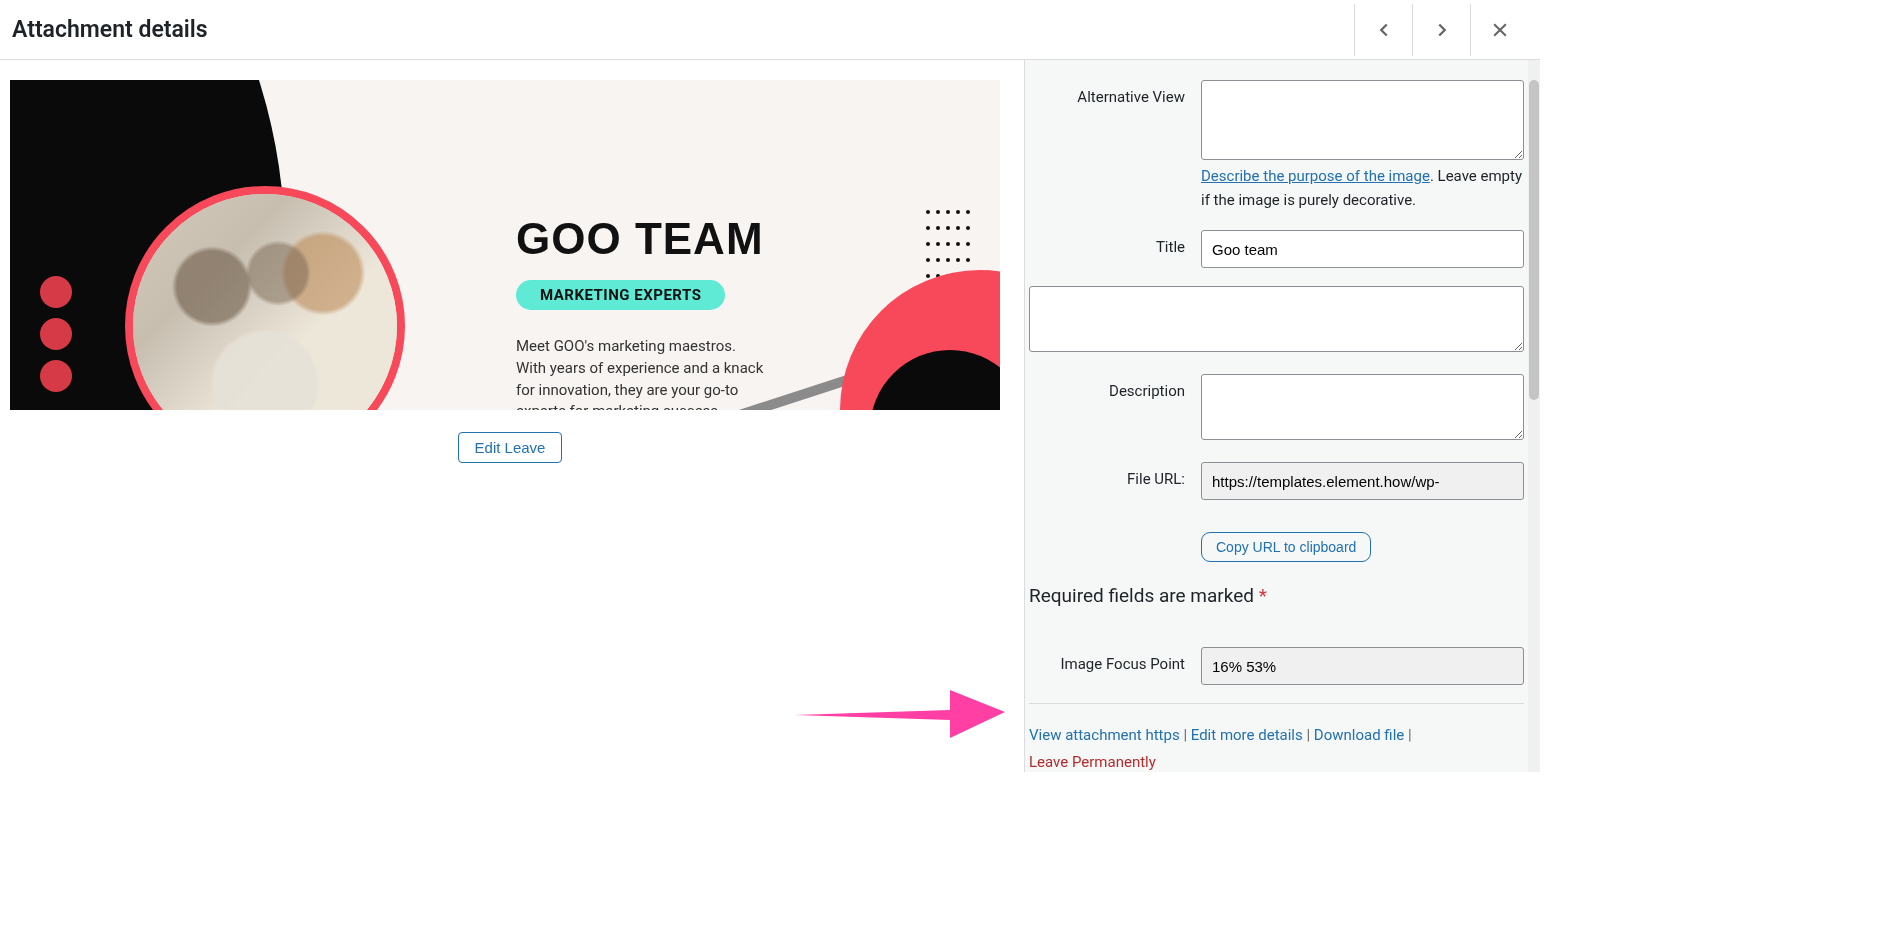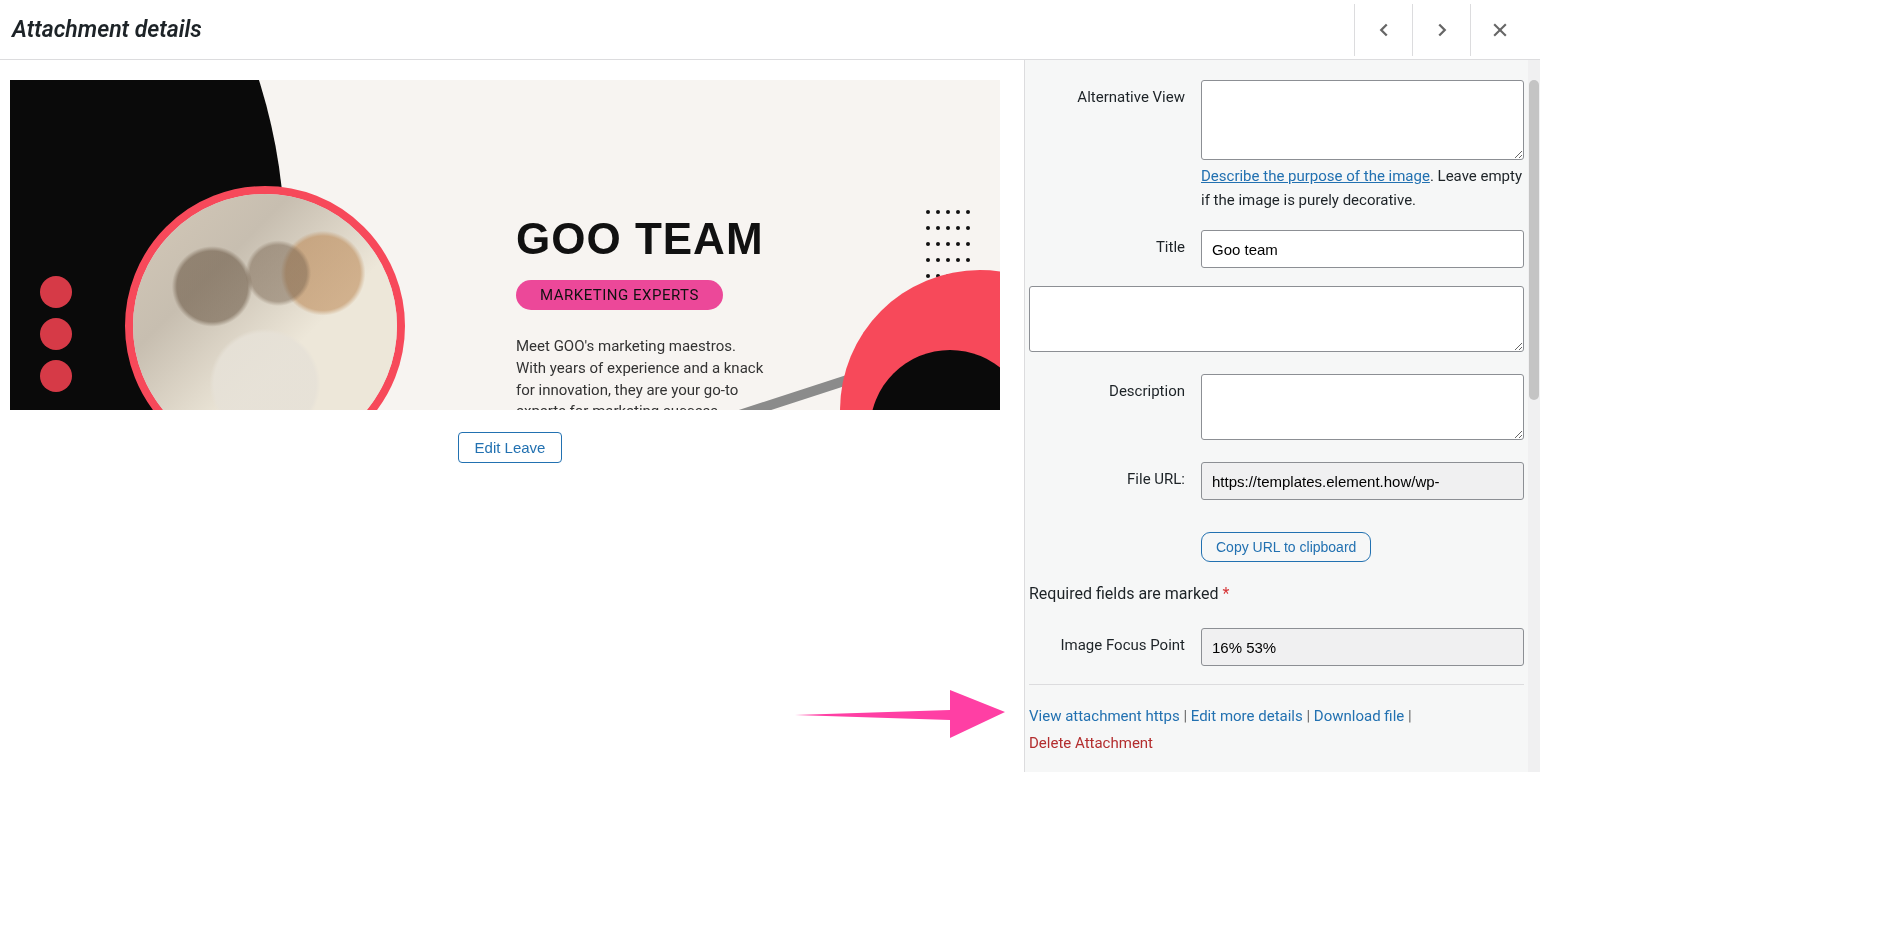--- a/index.html
+++ b/index.html
@@ -1,19 +1,19 @@
 <!DOCTYPE html>
 <html><head>
 <meta charset="utf-8">
 <style>
   * { box-sizing: border-box; margin: 0; padding: 0; }
   body { font-family: -apple-system, BlinkMacSystemFont, "Segoe UI", Roboto, sans-serif; color: #1d2327; background: #fff; }
   .modal { width: 1540px; height: 772px; position: relative; overflow: hidden; }
 
-  .header { display: flex; align-items: center; justify-content: space-between; border-bottom: 1px solid #dcdcde; height: 60px; padding: 0 12px; font-style: italic; }
+  .header { display: flex; align-items: center; justify-content: space-between; border-bottom: 1px solid #dcdcde; height: 60px; padding: 0 12px; }
   .header h1 { font-size: 23px; font-weight: 600; }
   .header-controls { display: flex; align-items: center; height: 100%; }
   .nav-btn { width: 58px; height: 52px; display: flex; align-items: center; justify-content: center; border-left: 1px solid #dcdcde; cursor: pointer; color: #666; }
   .nav-btn svg { width: 22px; height: 22px; stroke: currentColor; fill: none; stroke-width: 2.5; }
   .close-btn svg { stroke-width: 2.5; width: 20px; height: 20px; }
 
   .body { display: flex; height: calc(100% - 60px); }
 
   .preview-area { flex: 1; padding: 20px 10px; position: relative; }
   .attachment-image { width: 990px; height: 330px; background: #f7f4f1; position: relative; overflow: hidden; }
@@ -27,21 +27,21 @@
     radial-gradient(circle at 50% 72%, rgba(230,225,215,.9) 0 22%, transparent 24%); }
   .red-dots { position: absolute; left: 30px; top: 196px; width: 34px; }
   .red-dots span { display: block; width: 32px; height: 32px; border-radius: 50%; background: #d63a47; margin-bottom: 10px; }
   .br-red { position: absolute; right: -120px; bottom: -140px; width: 280px; height: 280px; border-radius: 50%; background: #f7495a; }
   .br-black { position: absolute; right: -30px; bottom: -100px; width: 160px; height: 160px; border-radius: 50%; background: #0a0a0a; }
   .pencil { position: absolute; right: 120px; bottom: 8px; width: 170px; height: 10px; background: linear-gradient(90deg, #f2d79a 0 5%, #8b8b8b 5% 95%, #444 95%); transform: rotate(-18deg); border-radius: 6px; }
   .dot-grid { position: absolute; right: 28px; top: 130px; display: grid; grid-template-columns: repeat(5, 6px); grid-auto-rows: 6px; gap: 10px 4px; }
   .dot-grid span { width: 4px; height: 4px; background: #111; border-radius: 50%; grid-column: auto; }
   .slide-text { position: absolute; left: 506px; top: 136px; width: 340px; }
   .slide-title { font-family: "Arial Black", Impact, sans-serif; font-size: 44px; font-weight: 900; letter-spacing: 1px; color: #111; line-height: 1.05; }
-  .slide-badge { display: inline-block; background: #ec4899; color: #111; font-size: 15px; font-weight: 400; padding: 6px 24px; border-radius: 999px; margin-top: 18px; letter-spacing: 0.5px; }
+  .slide-badge { display: inline-block; background: #5eead4; color: #111; font-size: 15px; font-weight: 700; padding: 6px 24px; border-radius: 999px; margin-top: 18px; letter-spacing: 0.5px; }
   .slide-body { font-size: 15px; color: #333; margin-top: 26px; line-height: 1.45; width: 250px; }
 
   .edit-image-btn { margin: 22px auto 0; display: block; width: auto; border: 1px solid #2271b1; color: #2271b1; background: #fff; font-size: 15px; padding: 6px 16px; border-radius: 4px; cursor: pointer; }
   .edit-image-wrap { width: 1000px; text-align: center; }
 
   
   .arrow { position: absolute; left: 790px; top: 620px; width: 220px; height: 60px; }
   .arrow svg { width: 100%; height: 100%; }
 
   
@@ -53,21 +53,21 @@
   .field-control textarea, .field-control input[type="text"] {
     width: 100%; border: 1px solid #8c8f94; border-radius: 3px; background: #fff; font-size: 15px; padding: 6px 10px;
   }
   .field-control textarea { height: 66px; resize: both; }
   .textarea-tall { height: 80px !important; }
   .field-control input[type="text"] { height: 38px; }
   .readonly-input { background: #f0f0f1 !important; }
   .alt-help { font-size: 15px; color: #1d2327; line-height: 1.6; }
   .alt-help a { color: #2271b1; text-decoration: underline; }
   .copy-btn { margin-top: 32px; display: inline-block; border: 1px solid #2271b1; color: #2271b1; background: #f6f7f7; font-size: 14px; padding: 6px 14px; border-radius: 9px; cursor: pointer; }
-  .required-note { font-size: 16px; margin: 22px 0 25px 0; color: #1d2327; }
+  .required-note { font-size: 19px; margin: 22px 0 40px 0; color: #1d2327; }
   .required-note .asterisk { color: #d63638; }
   hr.sep { border: none; border-top: 1px solid #dcdcde; margin: 18px 0; }
   .actions { font-size: 15px; line-height: 1.8; }
   .actions a { color: #2271b1; text-decoration: none; }
   .actions .sep { color: #666; }
   .actions .delete { color: #b32d2e; }
   .scrollbar-fake { position: absolute; right: 0; top: 0; width: 12px; height: 100%; background: #f0f0f1; }
   .scrollbar-fake .thumb { position: absolute; right: 1px; top: 20px; width: 10px; height: 320px; background: #c4c4c4; border-radius: 5px; }
 </style>
 </head>
@@ -216,21 +216,21 @@
           <div class="field-label">Image Focus Point</div>
           <div class="field-control">
             <input type="text" class="readonly-input" value="16% 53%" style="">
           </div>
         </div>
 
         <hr class="sep">
 
         <div class="actions">
           <a href="#">View attachment https</a><span class="sep"> | </span><a href="#">Edit more details</a><span class="sep"> | </span><a href="#">Download file</a><span class="sep"> | </span><br>
-          <a href="#" class="delete">Delete Attachment</a>
+          <a href="#" class="delete">Leave Permanently</a>
         </div>
 
       </div>
       <div class="scrollbar-fake">
           <div class="thumb"></div>
         </div>
     </div>
 
   </div>
 </div>

